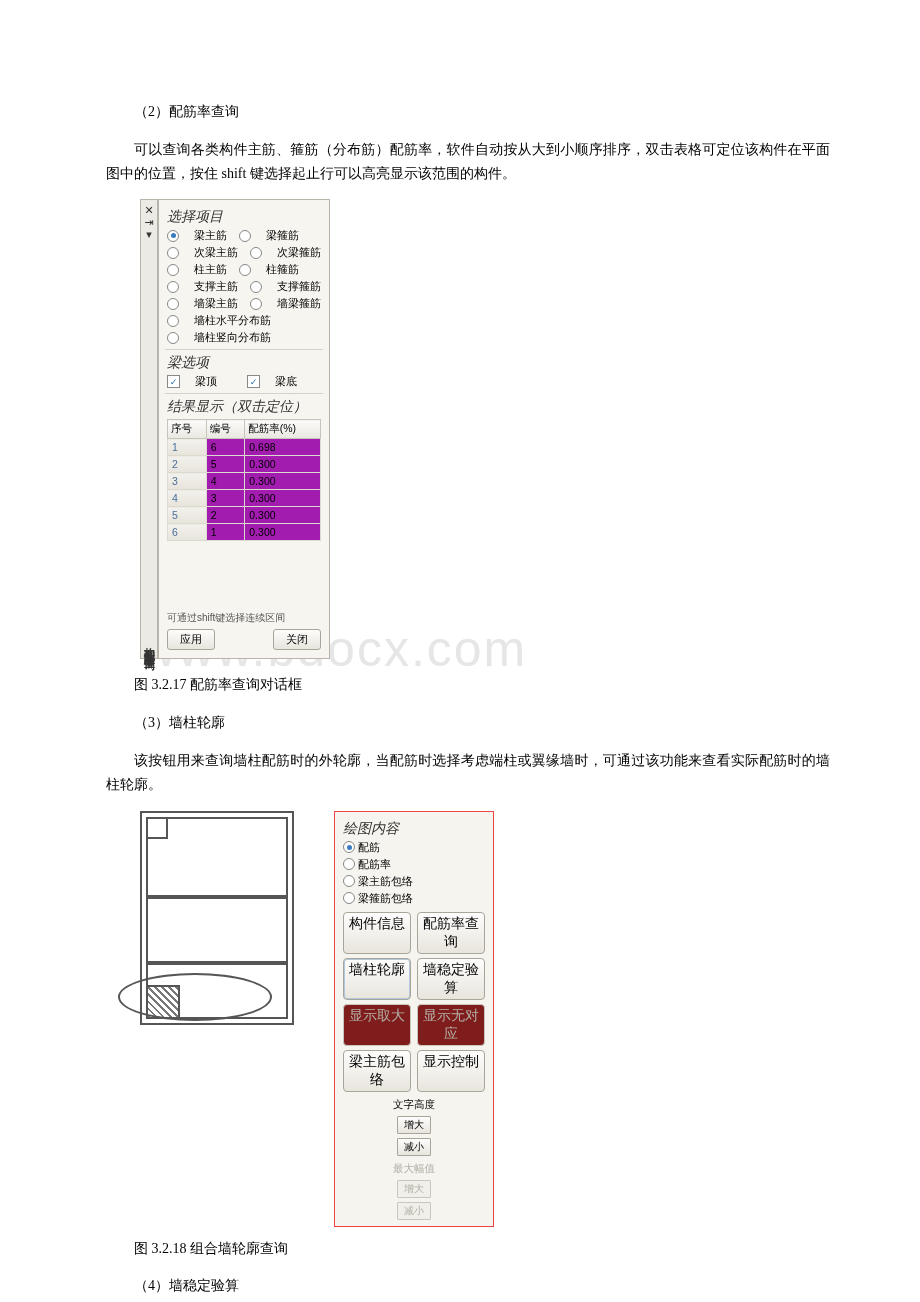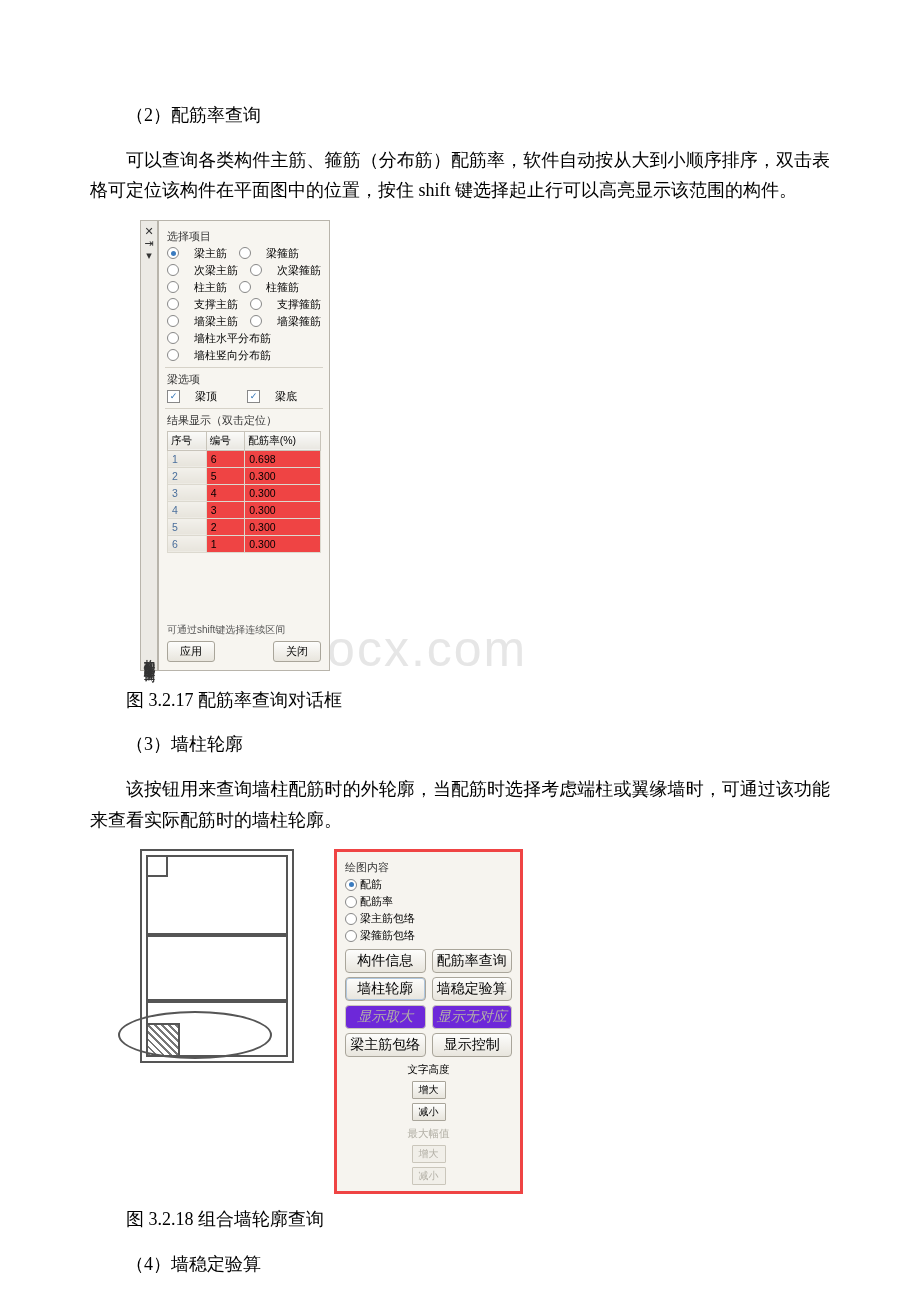--- a/index.html
+++ b/index.html
@@ -8,23 +8,23 @@
     background: #fff;
     font-family: "SimSun", "宋体", serif;
     width: 920px;
     color: #000;
   }
   .page {
     padding: 100px 90px 60px 90px;
     position: relative;
   }
   .para {
-    font-size: 18px;
+    font-size: 14px;
     line-height: 1.7;
-    margin: 0 0 14px 0;
+    margin: 0 0 14px 16px;
     text-align: justify;
   }
   .indent {
     text-indent: 2em;
   }
   .watermark {
     position: absolute;
     top: 620px;
     left: 140px;
     font-size: 50px;
@@ -69,23 +69,24 @@
     border: 1px solid #b8b4ab;
     background: #f7f5f0;
     font-family: "Microsoft YaHei", sans-serif;
     font-size: 11px;
     padding: 6px 8px 8px 8px;
     box-sizing: border-box;
     position: relative;
     z-index: 2;
   }
   .grp-label {
-    font-size: 11px;
+    font-size: 14px;
     color: #333;
     margin: 2px 0 2px 0;
+    font-style: italic;
   }
   .radio-row {
     display: flex;
     gap: 12px;
     margin: 2px 0;
   }
   .radio-item, .check-item {
     display: flex;
     align-items: center;
     gap: 15px;
@@ -107,21 +108,21 @@
   }
   .checkbox {
     width:11px; height:11px; border:1px solid #888; background:#fff;
     display:inline-flex; align-items:center; justify-content:center;
     font-size:9px; color:#2a6fb5; flex:0 0 auto;
   }
   .tbl {
     margin-top:3px;
     width: 100%;
     border-collapse: collapse;
-    background:#ef4444;
+    background:#a21caf;
     font-size: 10.5px;
   }
   .tbl th {
     background: linear-gradient(#fbfbfa,#e9e7e1);
     border:1px solid #c8c4ba;
     padding:2px 3px;
     font-weight: normal;
     text-align:left;
   }
   .tbl td {
@@ -171,42 +172,42 @@
     position:absolute; left:-2px; bottom:-2px; width:30px; height:30px;
     border:2px solid #555;
     background: repeating-linear-gradient(45deg,#777 0 2px,#fff 2px 5px);
   }
   .diagram .oval {
     position:absolute; left:-30px; bottom:-4px; width:150px; height:44px;
     border:2px solid #555; border-radius:50%;
     background: transparent;
   }
   .panel2 {
-    width: 189px;
-    border:3px solid #ef4444;
+    width: 160px;
+    border:1px solid #ef4444;
     background:#f6f4ef;
     font-family:"Microsoft YaHei",sans-serif;
     font-size:11px;
     padding:6px 8px;
     box-sizing:border-box;
   }
   .panel2 .row { margin:2px 0; display:flex; align-items:center; gap:3px;}
   .panel2 .btn-grid {
     display:grid; grid-template-columns: 1fr 1fr; gap:4px 6px; margin-top:6px;
   }
   .panel2 .btn-sm {
     border:1px solid #a9a59a;
     background: linear-gradient(#fdfdfc,#e8e5dd);
     border-radius:4px;
     padding:2px 0;
     font-size:14px;
     text-align:center;
   }
   .panel2 .btn-sm.hot { box-shadow: 0 0 0 1px #b0c7de inset; }
-  .panel2 .btn-sm.dis { color:#b3b0a6; border-color:#cac6bb; background:#6d28d9;font-style:italic;}
+  .panel2 .btn-sm.dis { color:#b3b0a6; border-color:#cac6bb; background:#7f1d1d;}
   .panel2 .txtrow { display:flex; align-items:center; gap:4px; margin-top:6px; font-size:10.5px;flex-direction:column;}
   .panel2 .tiny { border:1px solid #a9a59a; background:linear-gradient(#fdfdfc,#e8e5dd); border-radius:1px; padding:1px 6px; font-size:10px;}
   .panel2 .tiny.dis { color:#b3b0a6; border-color:#cac6bb; background:#f1efe9;}
   .panel2 .disrow { color:#b3b0a6; }
 </style>
 </head>
 <body>
 
 <div class="page">
 

